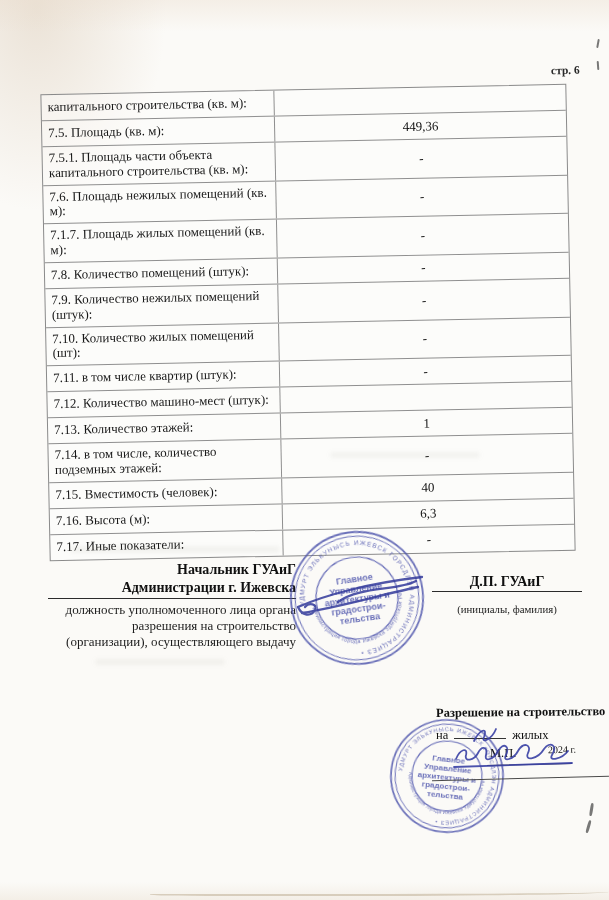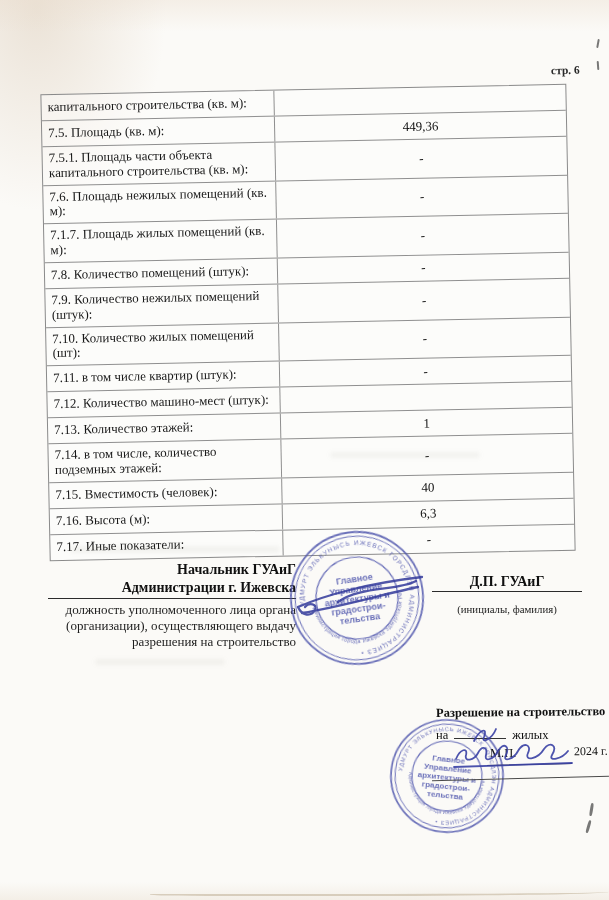--- a/index.html
+++ b/index.html
@@ -39,21 +39,21 @@
   
   .stamp{position:absolute;opacity:0.82;filter:blur(0.2px);}
   .stamp-upper{left:287px;top:528px;transform:rotate(-8deg);}
   .stamp-lower{left:387px;top:716px;transform:rotate(6deg);}
   .ink{position:absolute;}
   
   .f-line1{position:absolute;left:436px;top:705px;font-size:12.5px;font-weight:bold;color:#111;transform:rotate(-0.6deg);z-index:5;}
   .f-line2{position:absolute;left:436px;top:726px;font-size:12.5px;color:#111;z-index:5;}
   .f-blank{display:inline-block;width:52px;border-bottom:1.2px solid #333;margin:0 6px;height:12px;}
   .f-mp{position:absolute;left:450px;top:746px;font-size:12.5px;color:#111;z-index:5;margin-left:40px;}
-  .f-year{position:absolute;left:574px;top:744px;font-size:12px;color:#111;z-index:6;transform:rotate(-1deg);text-align:right;}
+  .f-year{position:absolute;left:548px;top:744px;font-size:10px;color:#111;z-index:6;transform:rotate(-1deg);text-align:right;}
   .f-dateline{position:absolute;left:487px;top:764px;width:85px;border-bottom:1.2px solid #3a3a3a;transform:rotate(-1.5deg);z-index:4;}
   .f-longline{position:absolute;left:432px;top:778px;width:177px;border-bottom:1.5px solid #4a4a4a;transform:rotate(-1.4deg);z-index:4;}
   
   .tick{position:absolute;background:#4c4c4c;border-radius:2px;opacity:0.75;}
   .t1{left:597px;top:39px;width:2px;height:9px;transform:rotate(10deg);}
   .t2{left:597px;top:61px;width:2px;height:9px;transform:rotate(-4deg);}
   .t3{left:590px;top:803px;width:2.5px;height:13px;transform:rotate(9deg);border-radius:40%;}
   .t4{left:587px;top:820px;width:2.5px;height:13px;transform:rotate(16deg);border-radius:40%;}
   .paper-edge{position:absolute;left:150px;top:889px;width:459px;height:5px;border-bottom:2px solid rgba(176,158,128,0.55);border-radius:0 0 60% 20%;opacity:0.8;}
   .ghost{position:absolute;background:rgba(120,110,100,0.07);filter:blur(2px);border-radius:3px;}
@@ -149,22 +149,22 @@
   </div>
 
   <div class="sig-left">
     <div class="sig-pos">
       <div>Начальник ГУАиГ</div>
       <div>Администрации г. Ижевска</div>
     </div>
     <div class="sig-rule"></div>
     <div class="sig-cap">
       <div>должность уполномоченного лица органа</div>
+      <div>разрешения на строительство</div>
       <div>(организации), осуществляющего выдачу</div>
-      <div>разрешения на строительство</div>
     </div>
   </div>
 
   <div class="sig-right">
     <div class="sig-name">Д.П. ГУАиГ</div>
     <div class="sig-rule"></div>
     <div class="sig-cap2">(инициалы, фамилия)</div>
   </div>
 
   <svg class="stamp stamp-upper" width="140" height="140" viewBox="0 0 140 140">

